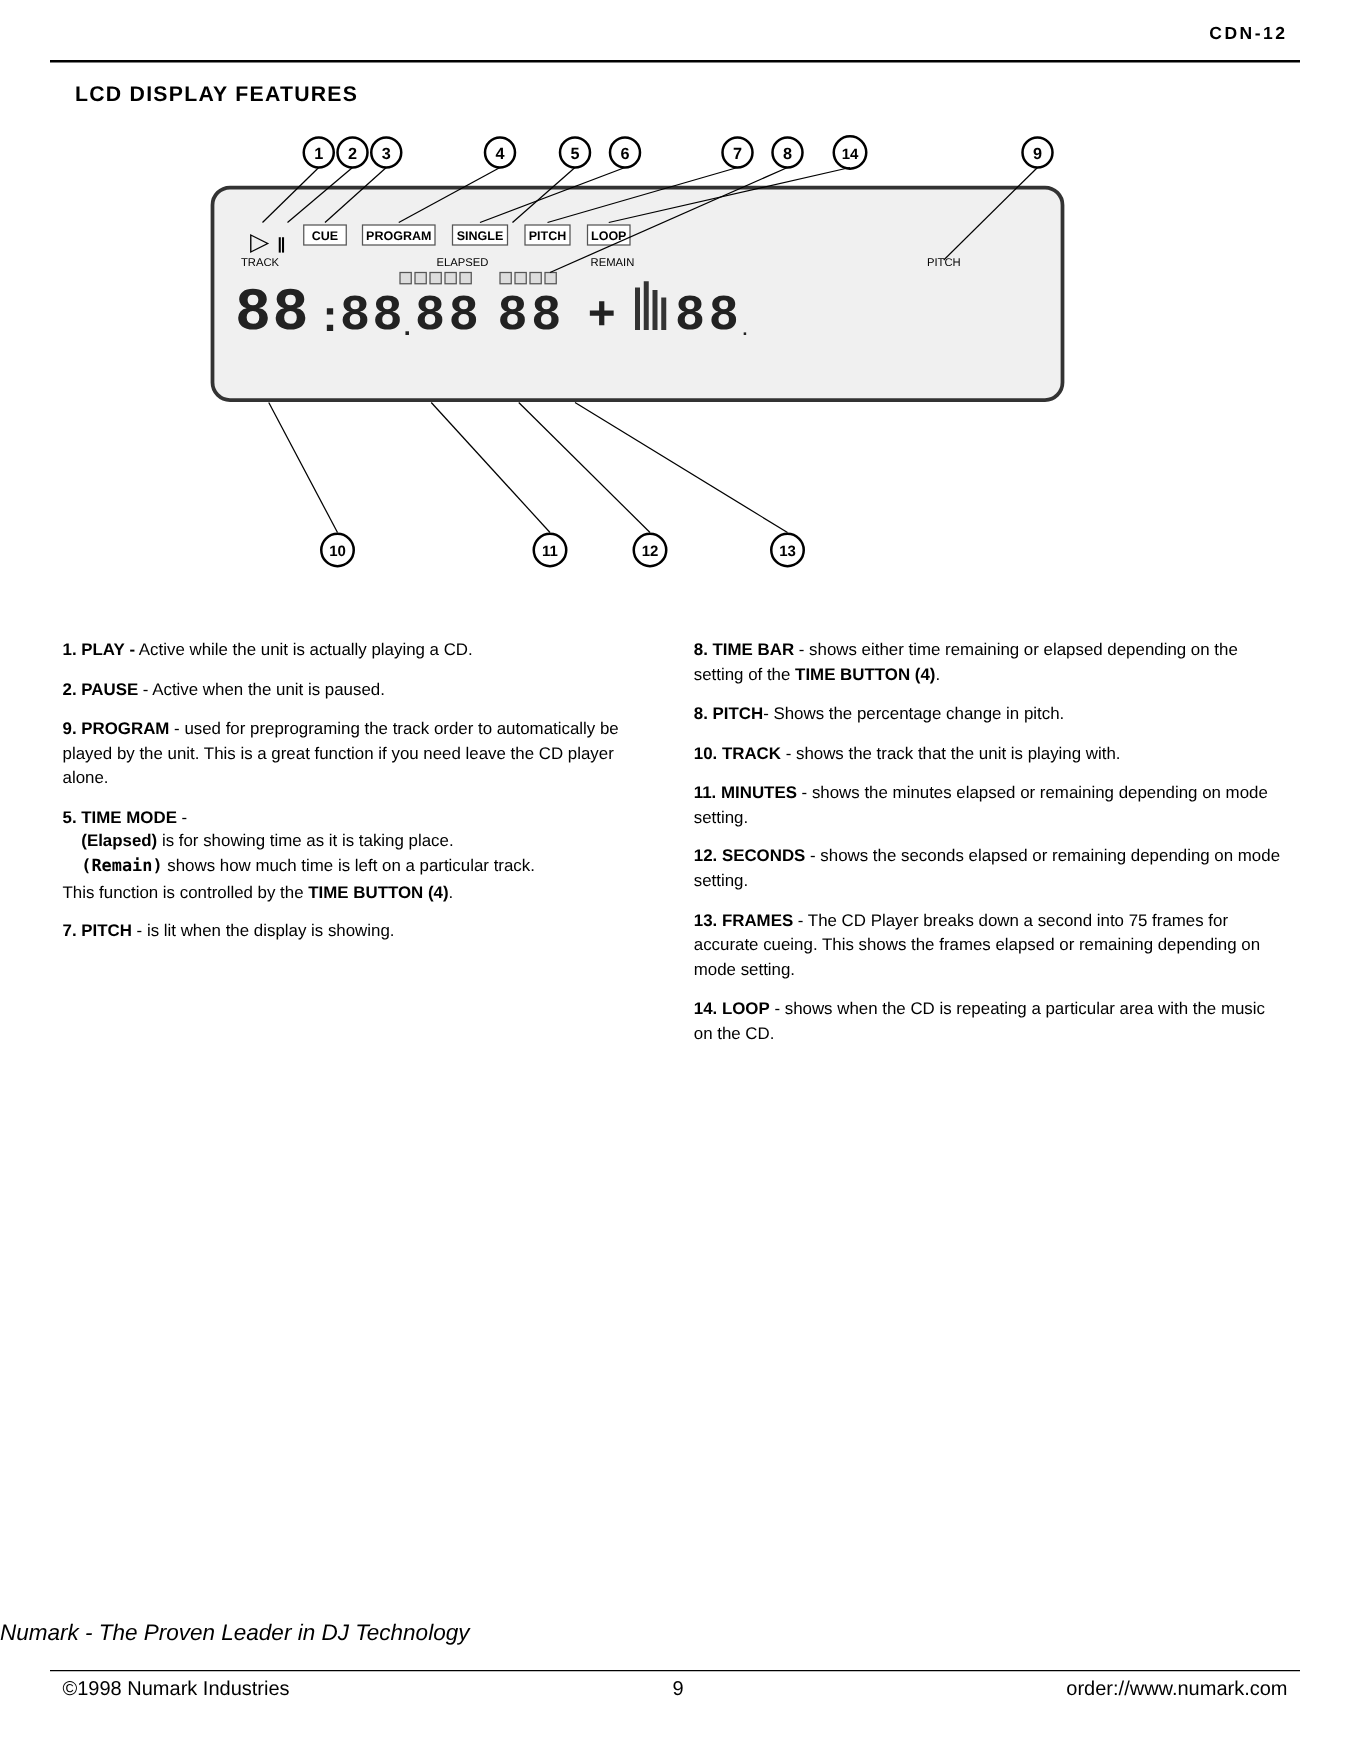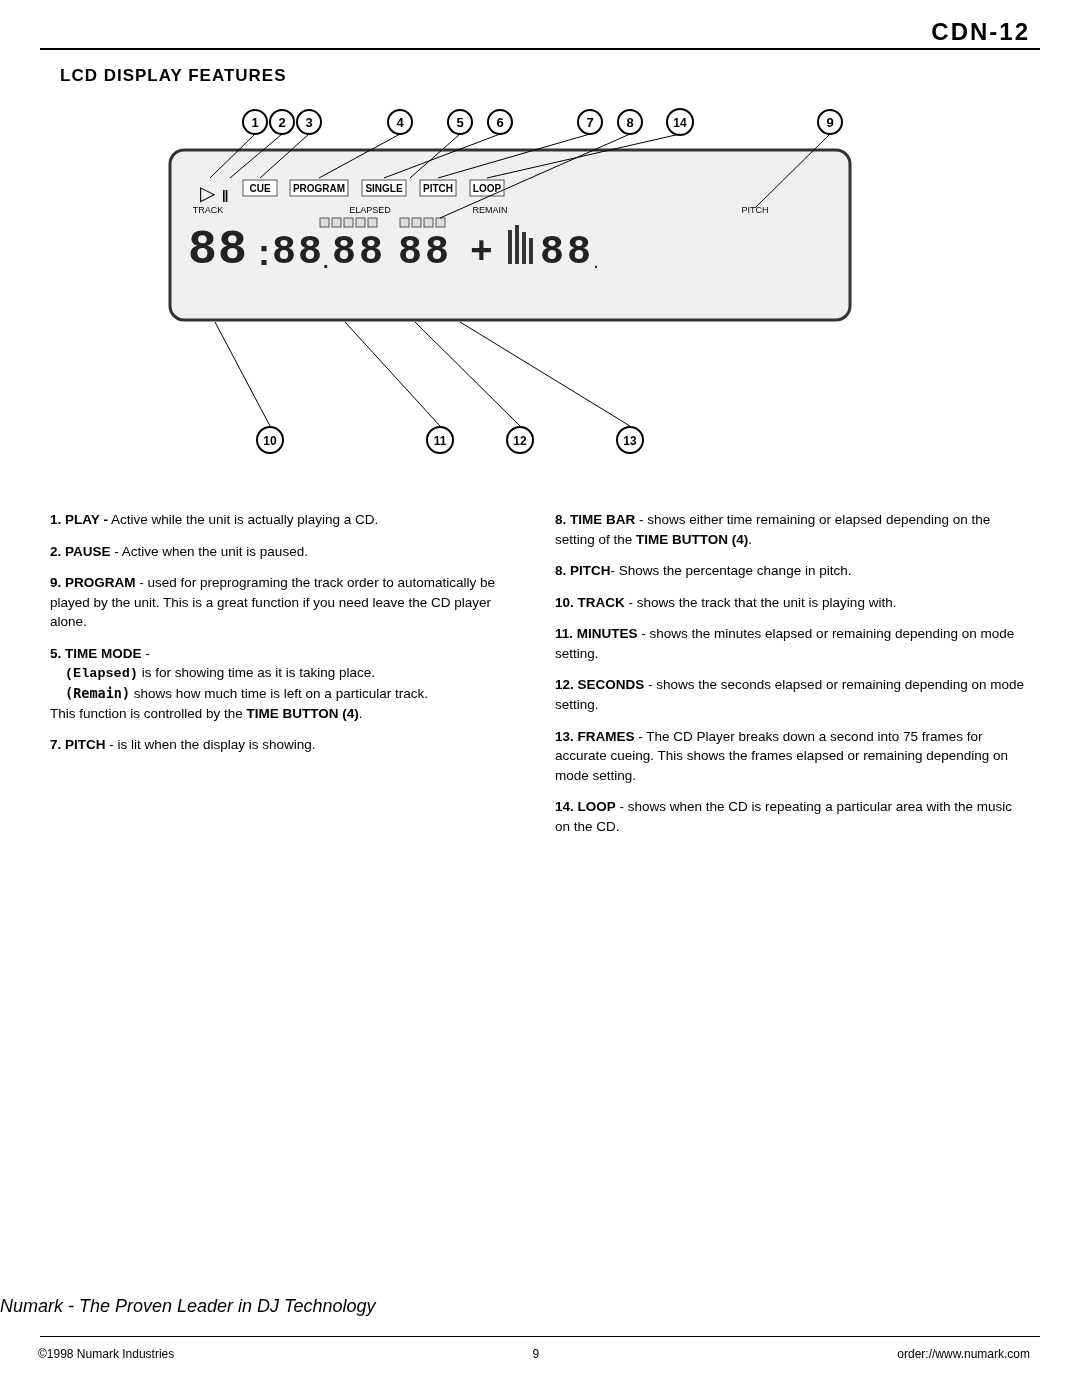--- a/index.html
+++ b/index.html
@@ -29,21 +29,21 @@
       right: 40px;
       height: 1px;
       background: #000;
     }
 
     
     .header {
       position: absolute;
       top: 18px;
       right: 50px;
-      font-size: 24px;
+      font-size: 14px;
       font-weight: bold;
       letter-spacing: 2px;
     }
 
     
     .section-title {
       position: absolute;
       top: 66px;
       left: 60px;
       font-size: 17px;
@@ -94,25 +94,25 @@
       position: absolute;
       bottom: 80px;
       left: 0;
       right: 0;
       font-style: italic;
       font-size: 18px;
     }
     .footer-bottom {
       position: absolute;
       bottom: 36px;
-      left: 38px;
+      left: 50px;
       right: 50px;
       display: flex;
       justify-content: space-between;
-      font-size: 12px;
+      font-size: 16px;
     }
     .footer-page-num {
       text-align: center;
       flex: 1;
     }
   </style>
 </head>
 <body>
 
 <div class="page-top-line"></div>
@@ -273,21 +273,21 @@
       <span class="item-num"><strong>2. PAUSE</strong></span> - Active when the unit is paused.
     </div>
 
 
     <div class="content-item">
       <strong>9. PROGRAM</strong> - used for preprograming the track order to automatically be played by the unit.  This is a great function if you need leave the CD player alone.
     </div>
 
     <div class="content-item">
       <strong>5. TIME MODE</strong> -<br>
-      &nbsp;&nbsp;&nbsp;&nbsp;<span style="font-family:Liberation Mono, monospace;font-weight:bold;">(Elapsed)</span> is for showing time as it is taking place.<br>
+      &nbsp;&nbsp;&nbsp;&nbsp;<span style="font-family:Liberation Sans, sans-serif;font-weight:bold;">(Elapsed)</span> is for showing time as it is taking place.<br>
       &nbsp;&nbsp;&nbsp;&nbsp;<span style="font-family:monospace;font-weight:bold;">(Remain)</span> shows how much time is left on a particular track.<br>
       This function is controlled by the <strong>TIME BUTTON (4)</strong>.
     </div>
 
 
     <div class="content-item">
       <strong>7. PITCH</strong> - is lit when the display is showing.
     </div>
   </div>
 

